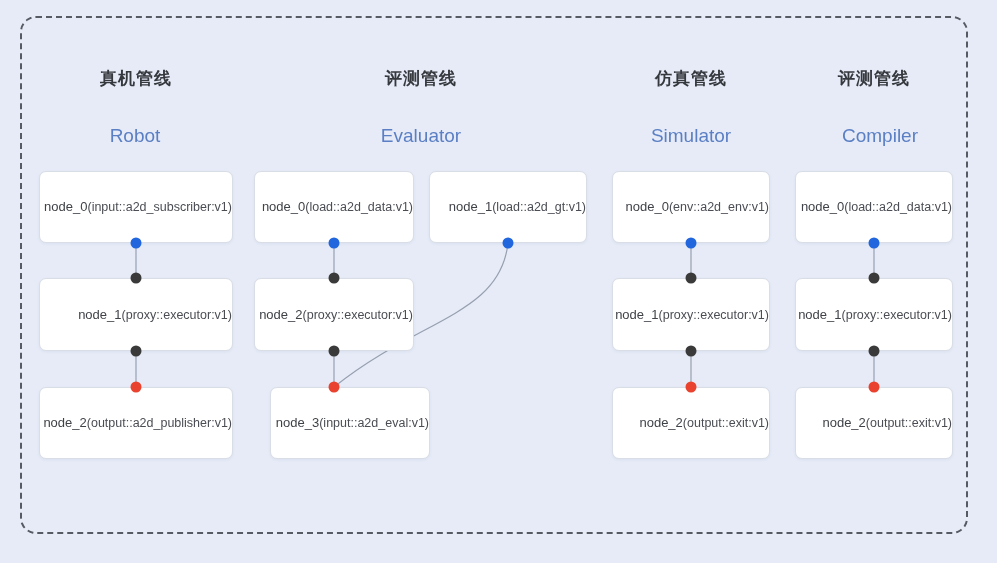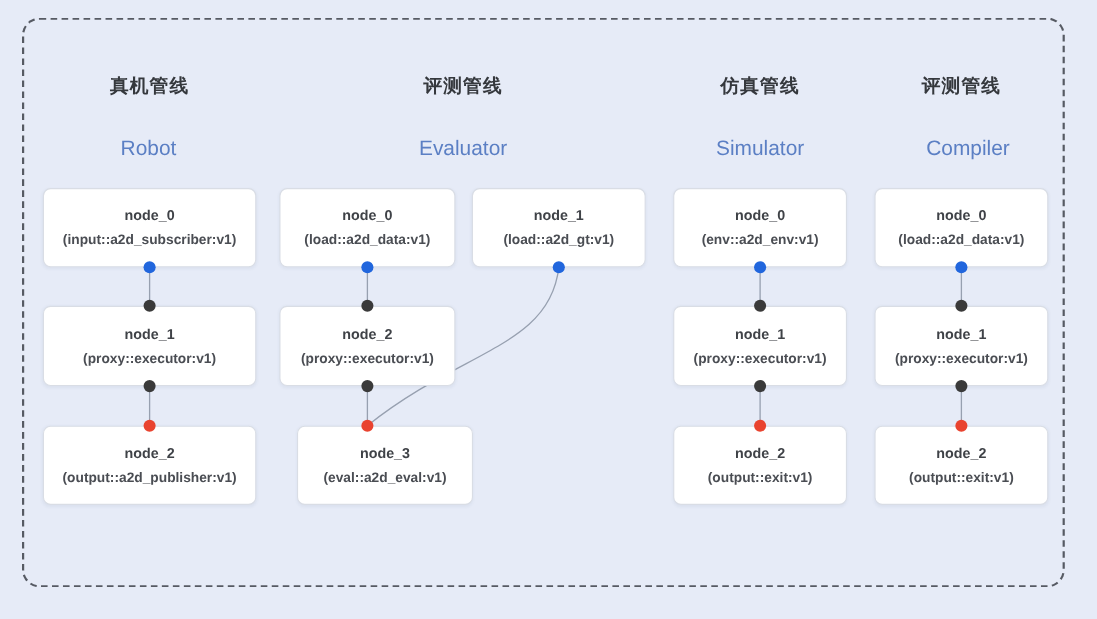--- a/index.html
+++ b/index.html
@@ -16,22 +16,22 @@
   .title-zh{
     position:absolute;top:67px;transform:translateX(-50%);
     font-size:17px;font-weight:bold;color:#35383d;letter-spacing:1px;white-space:nowrap;
   }
   .title-en{
     position:absolute;top:125px;transform:translateX(-50%);
     font-size:19px;color:#5b7fc4;white-space:nowrap;
   }
   .node{
     position:absolute;background:#ffffff;border:1px solid #d9dde5;border-radius:7px;
-    box-sizing:border-box;display:flex;flex-direction:column;align-items:center;justify-content:center;
-    box-shadow:0 1px 3px rgba(40,60,110,0.06);color:#43464c;text-align:center;font-weight:bold;
+    box-sizing:border-box;display:flex;flex-direction:row;align-items:center;justify-content:flex-end;
+    box-shadow:0 1px 3px rgba(40,60,110,0.06);color:#43464c;text-align:center;
   }
   .node .nm{font-size:13px;line-height:22px;color:#3f4247;}
   .node .dt{font-size:12.5px;line-height:22px;color:#4a4d53;white-space:nowrap;}
   .port{
     position:absolute;width:11px;height:11px;border-radius:50%;
     transform:translate(-50%,-50%);
   }
   .port.blue{background:#2166dd;}
   .port.black{background:#3a3a3a;}
   .port.red{background:#e9432f;}
@@ -84,21 +84,21 @@
   <div class="node" style="left:429px;top:171px;width:158px;height:72px">
     <span class="nm">node_1</span>
     <span class="dt">(load::a2d_gt:v1)</span>
   </div>
   <div class="node" style="left:254px;top:278px;width:160px;height:73px">
     <span class="nm">node_2</span>
     <span class="dt">(proxy::executor:v1)</span>
   </div>
   <div class="node" style="left:270px;top:387px;width:160px;height:72px">
     <span class="nm">node_3</span>
-    <span class="dt">(eval::a2d_eval:v1)</span>
+    <span class="dt">(input::a2d_eval:v1)</span>
   </div>
 
   <div class="node" style="left:612px;top:171px;width:158px;height:72px">
     <span class="nm">node_0</span>
     <span class="dt">(env::a2d_env:v1)</span>
   </div>
   <div class="node" style="left:612px;top:278px;width:158px;height:73px">
     <span class="nm">node_1</span>
     <span class="dt">(proxy::executor:v1)</span>
   </div>

